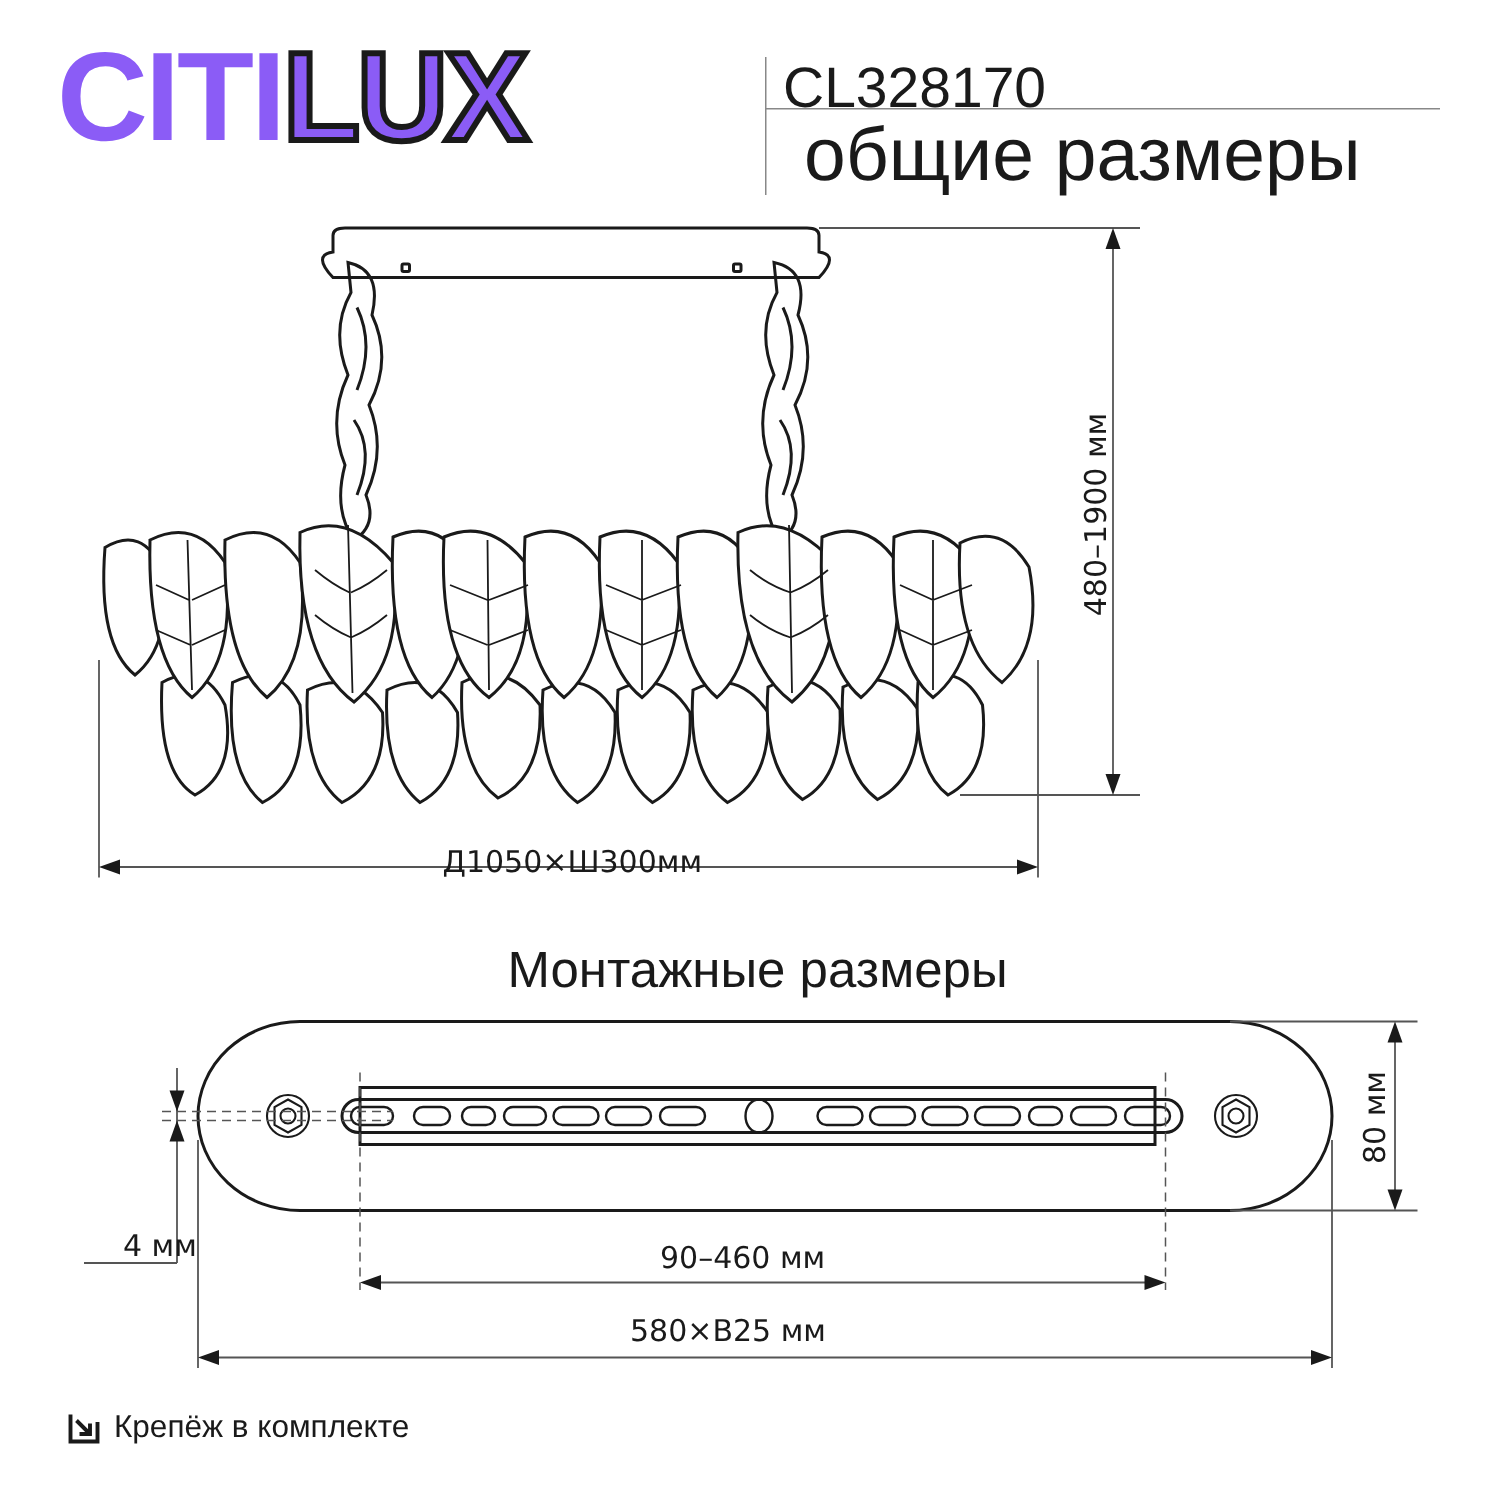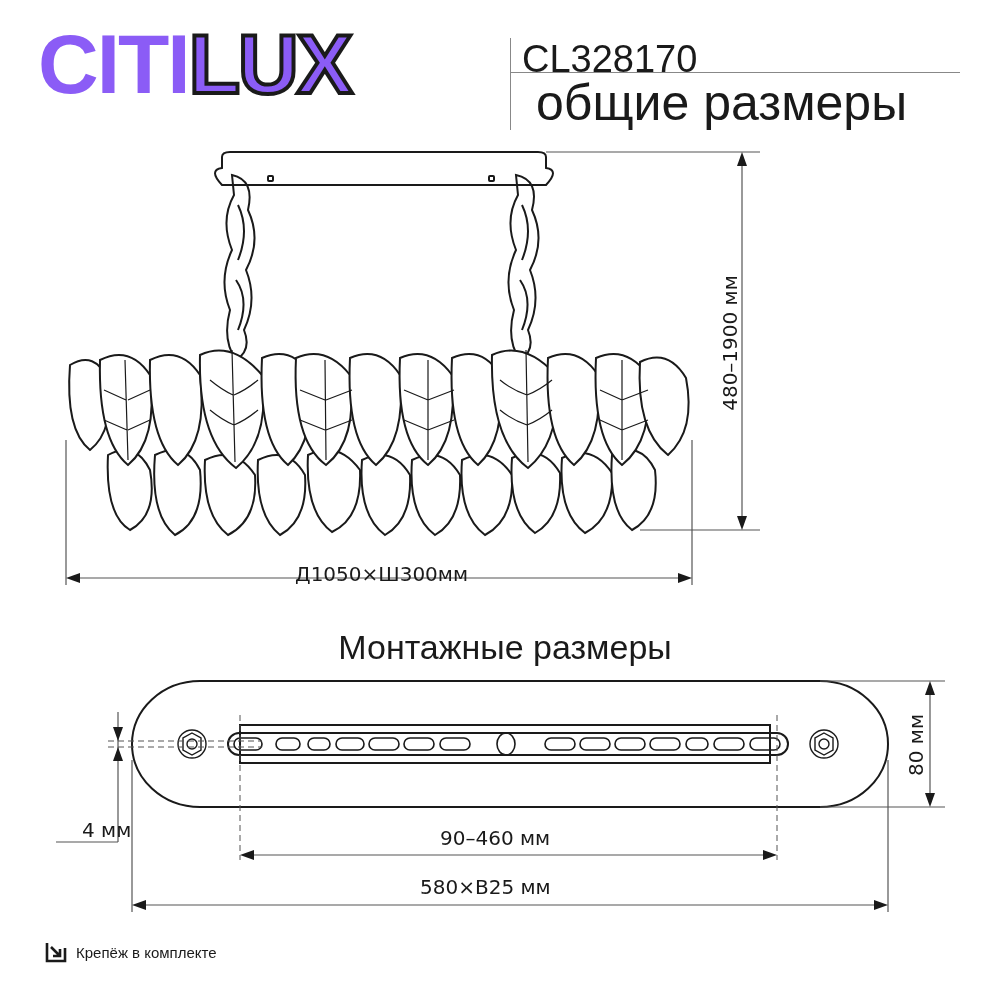--- a/index.html
+++ b/index.html
@@ -10,21 +10,21 @@
   .brand { left:38px; top:22px; font-family:"Liberation Sans", sans-serif; font-weight:bold;
            font-size:84px; letter-spacing:-2px; line-height:1; }
   .brand .solid { color:#8b5cf6; }
   .brand .outline { color:#8b5cf6; -webkit-text-stroke:4px #1a1a1a; }
   .model { left:522px; top:40px; font-family:"Liberation Sans", sans-serif; font-size:38px; line-height:1; }
   .subtitle { left:522px; top:78px; font-family:"Liberation Sans", sans-serif; font-size:50px; line-height:1;margin-left:14px; }
   .dim { font-family:"DejaVu Sans", sans-serif; font-size:20px; line-height:1; white-space:nowrap; }
   .vert { transform-origin:center center; transform:rotate(-90deg); }
   .section-title { left:0; width:1010px; top:630px; text-align:center; font-family:"Liberation Sans", sans-serif; font-size:34px; line-height:1; }
   .footer { left:44px; top:940px; display:flex; align-items:center; gap:8px; }
-  .footer .lbl { font-family:"Liberation Sans", sans-serif; font-size:15px; }
+  .footer .lbl { font-family:"Liberation Sans", sans-serif; font-size:21px; }
 </style>
 </head>
 <body>
 
 <div class="abs brand">
   <span class="solid">CITI</span><span class="outline">LUX</span>
 </div>
 <div class="abs" style="left:510px;top:38px;width:1px;height:92px;background:#888;"></div>
 <div class="abs" style="left:510px;top:72px;width:450px;height:1px;background:#888;"></div>
 <div class="abs model">CL328170</div>

